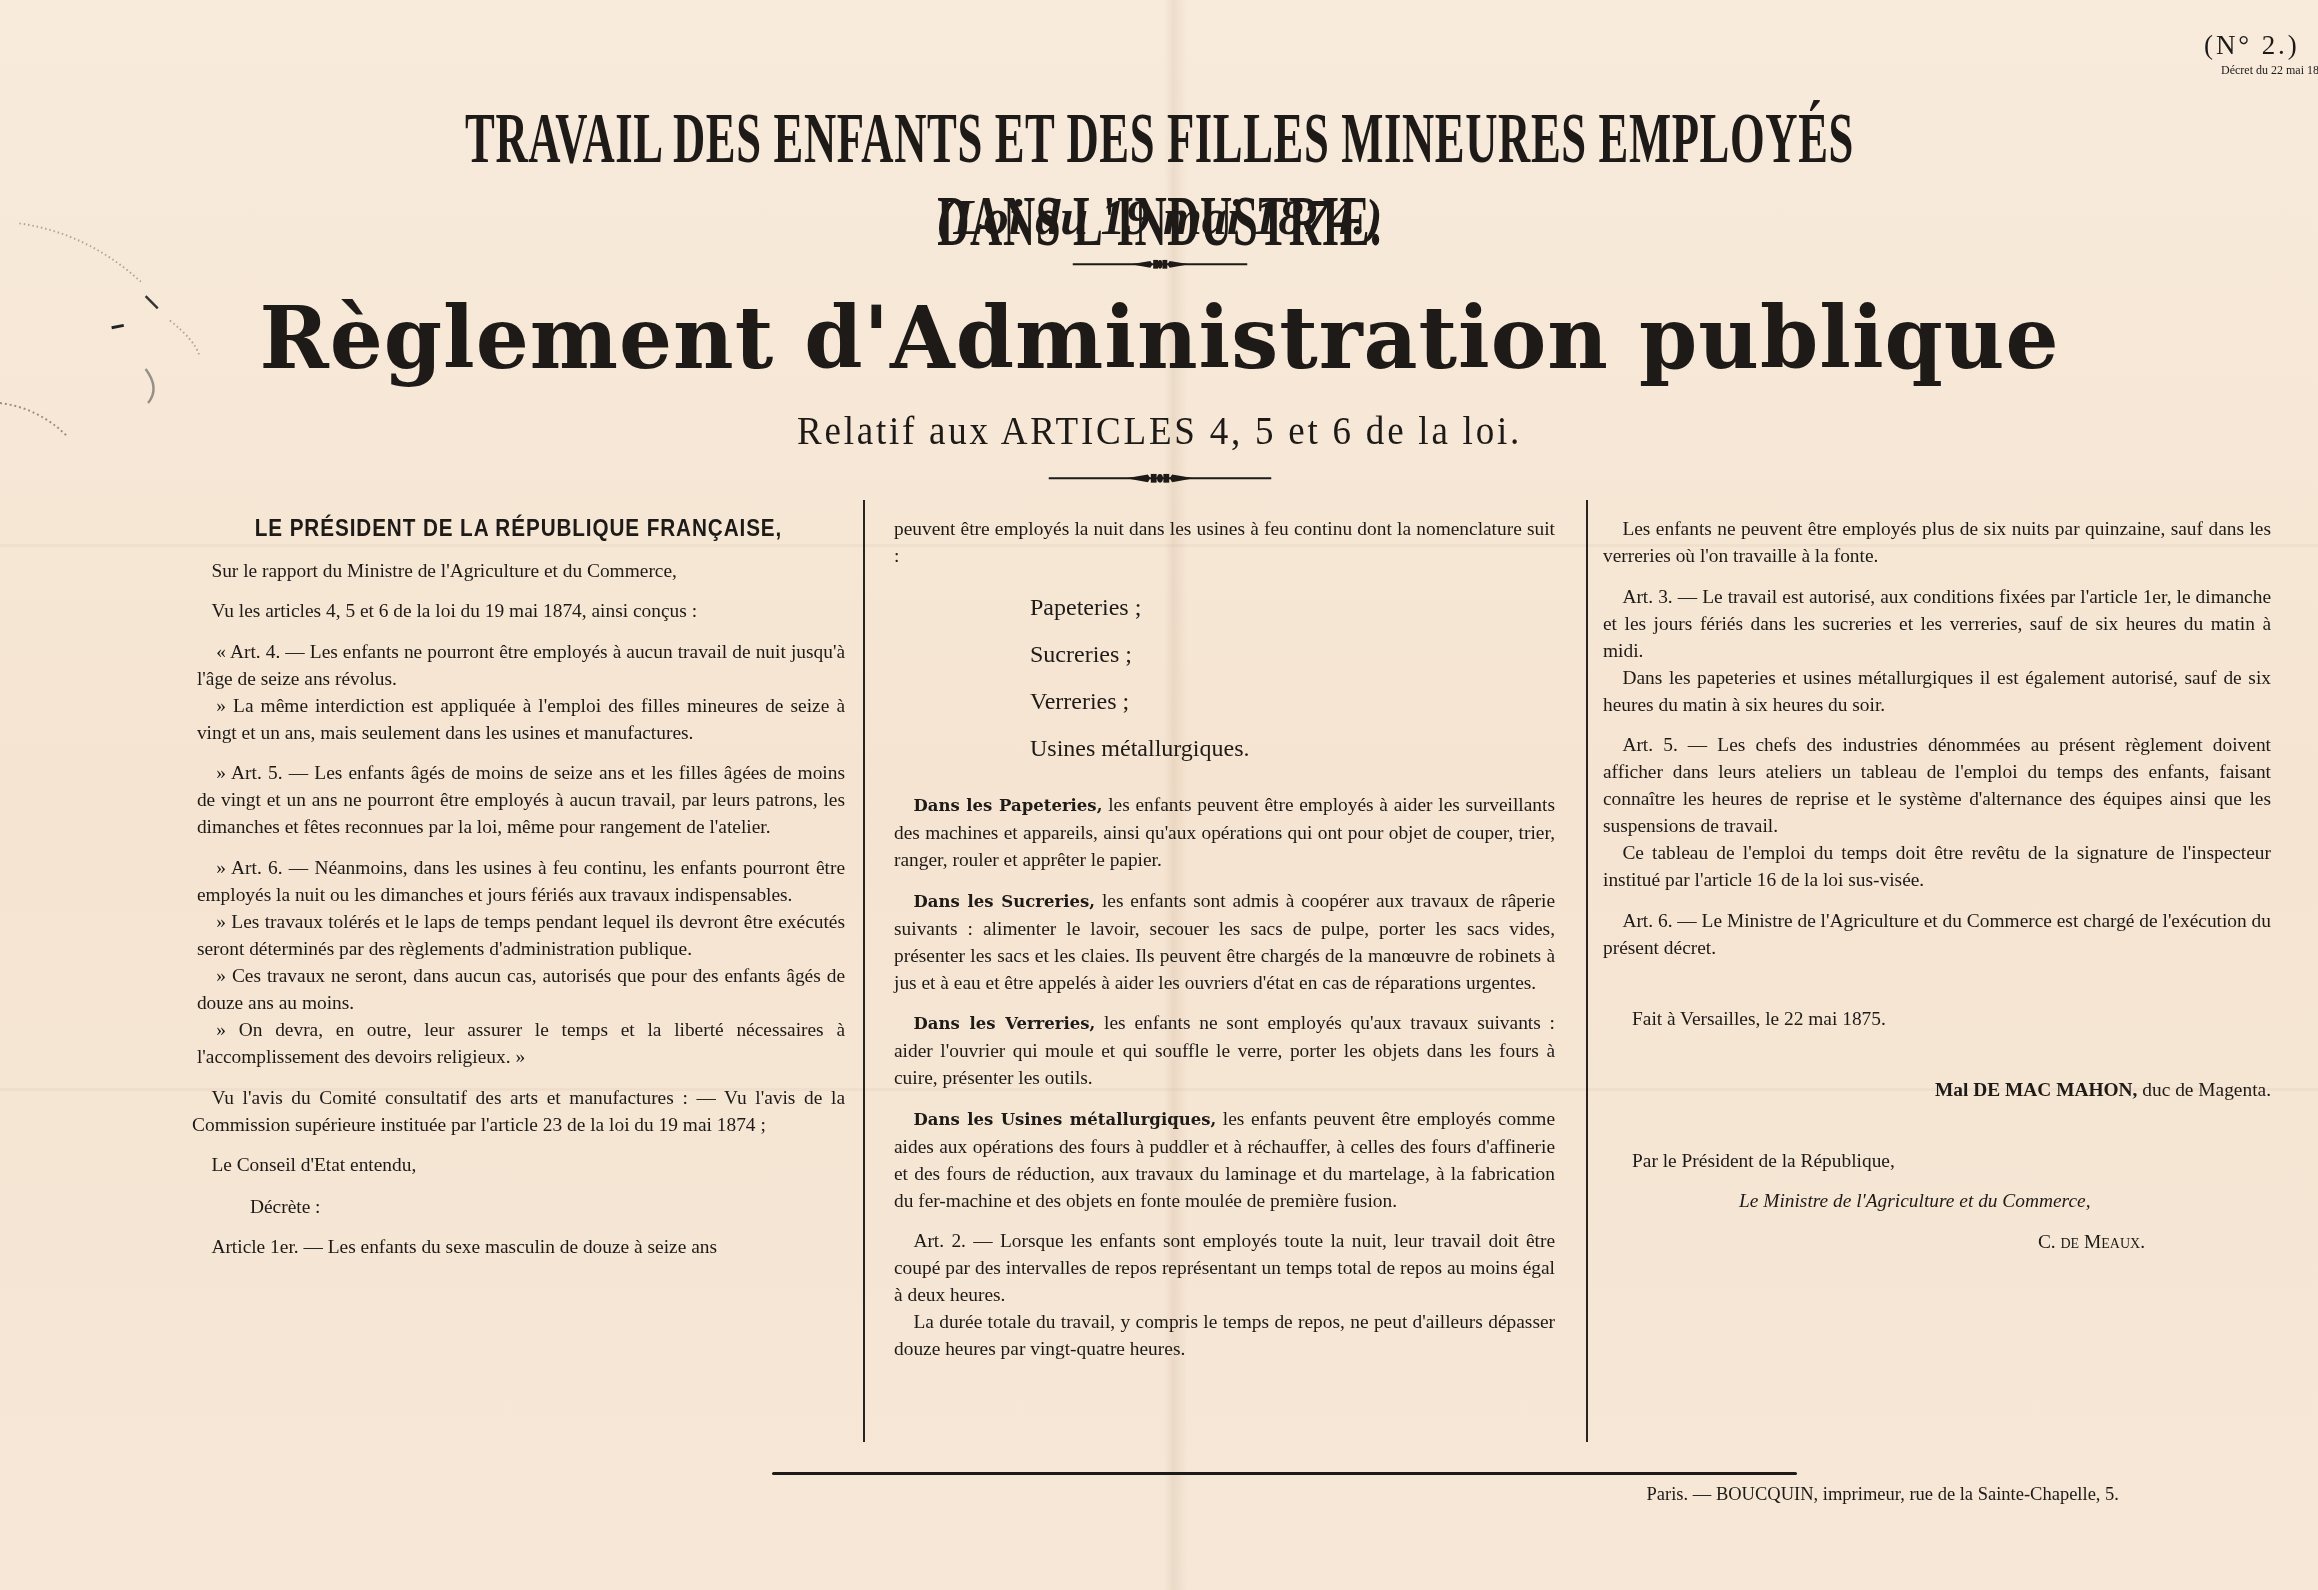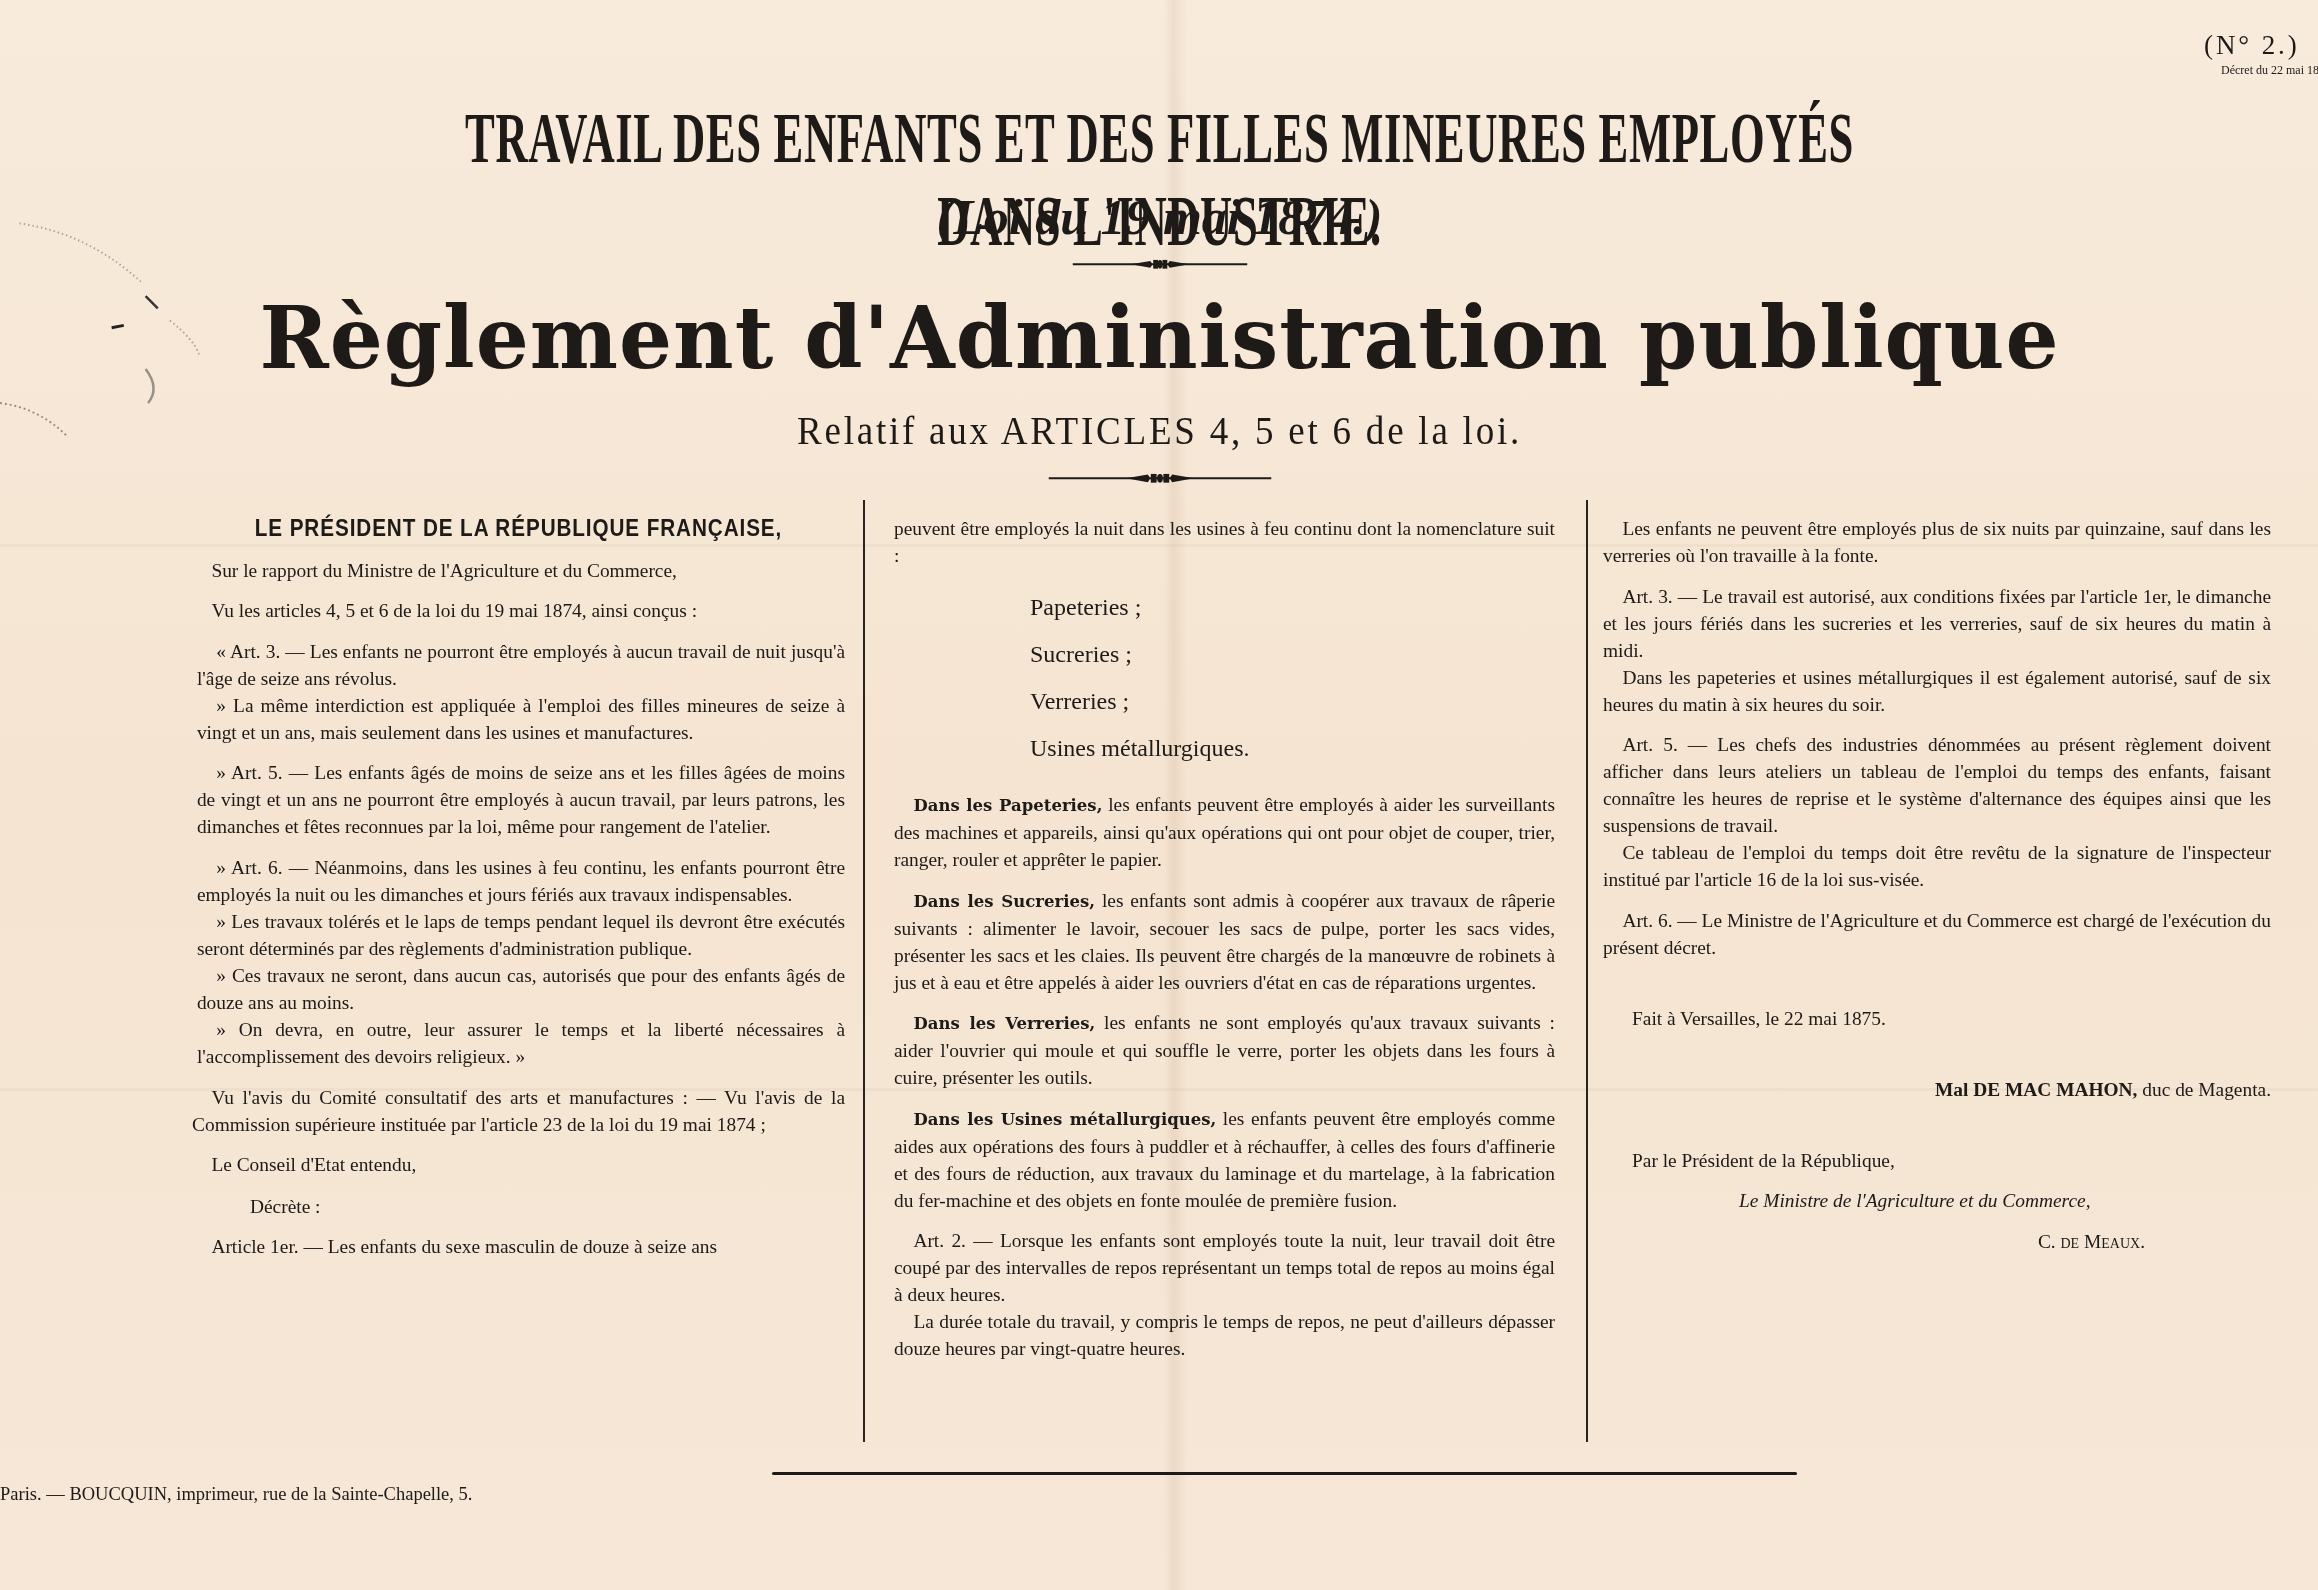--- a/index.html
+++ b/index.html
@@ -62,21 +62,21 @@
   .decrete { padding-left:58px; margin-top:14.6px !important; }
   .sig { margin-top:44px !important; }
   .sig-fait { padding-left:29px; }
   .sig-mahon { text-align:right !important; padding-right:0; }
   .sig-mahon b { font-weight:bold; }
   .sig-par { padding-left:29px; }
   .sig-min { font-style:italic; padding-left:136px; }
   .sig-meaux { text-align:right !important; padding-right:126px; font-variant:small-caps; }
 
   .footrule { position:absolute; top:1472px; left:772px; width:1025px; height:2.9px; background:#1d1a17; border-radius:1.5px; }
-  .imprimeur { position:absolute; top:1484px; left:0; width:2119px; text-align:left; font-size:18.5px; }
+  .imprimeur { position:absolute; top:1484px; left:0; width:2119px; text-align:right; font-size:18.5px; }
   .marks { position:absolute; left:0; top:194px; }
 </style>
 </head>
 <body>
 
 <div class="paper"></div>
 <div class="fold-h" style="top:544px"></div>
 <div class="fold-h" style="top:1088px"></div>
 
 <svg class="marks" width="233" height="583" viewBox="0 0 480 1200">
@@ -113,21 +113,21 @@
   <rect x="237" y="6" width="12" height="18" fill="#1d1a17"></rect>
 </svg>
 
 <div class="vrule vr1"></div>
 <div class="vrule vr2"></div>
 
 <div class="col col1">
   <p class="president">LE PRÉSIDENT DE LA RÉPUBLIQUE FRANÇAISE,</p>
   <p class="ind">Sur le rapport du Ministre de l'Agriculture et du Commerce,</p>
   <p class="ind gap">Vu les articles 4, 5 et 6 de la loi du 19 mai 1874, ainsi conçus :</p>
-  <p class="ind gap quoted">« Art. 3. — Les enfants ne pourront être employés à aucun travail de nuit jusqu'à l'âge de seize ans révolus.</p>
+  <p class="ind gap quoted">« Art. 4. — Les enfants ne pourront être employés à aucun travail de nuit jusqu'à l'âge de seize ans révolus.</p>
   <p class="ind quoted">» La même interdiction est appliquée à l'emploi des filles mineures de seize à vingt et un ans, mais seulement dans les usines et manufactures.</p>
   <p class="ind gap quoted">» Art. 5. — Les enfants âgés de moins de seize ans et les filles âgées de moins de vingt et un ans ne pourront être employés à aucun travail, par leurs patrons, les dimanches et fêtes reconnues par la loi, même pour rangement de l'atelier.</p>
   <p class="ind gap quoted">» Art. 6. — Néanmoins, dans les usines à feu continu, les enfants pourront être employés la nuit ou les dimanches et jours fériés aux travaux indispensables.</p>
   <p class="ind quoted">» Les travaux tolérés et le laps de temps pendant lequel ils devront être exécutés seront déterminés par des règlements d'administration publique.</p>
   <p class="ind quoted">» Ces travaux ne seront, dans aucun cas, autorisés que pour des enfants âgés de douze ans au moins.</p>
   <p class="ind quoted">» On devra, en outre, leur assurer le temps et la liberté nécessaires à l'accomplissement des devoirs religieux. »</p>
   <p class="ind gap">Vu l'avis du Comité consultatif des arts et manufactures : — Vu l'avis de la Commission supérieure instituée par l'article 23 de la loi du 19 mai 1874 ;</p>
   <p class="ind gap">Le Conseil d'Etat entendu,</p>
   <p class="decrete">Décrète :</p>
   <p class="ind gap">Article 1er. — Les enfants du sexe masculin de douze à seize ans</p>

